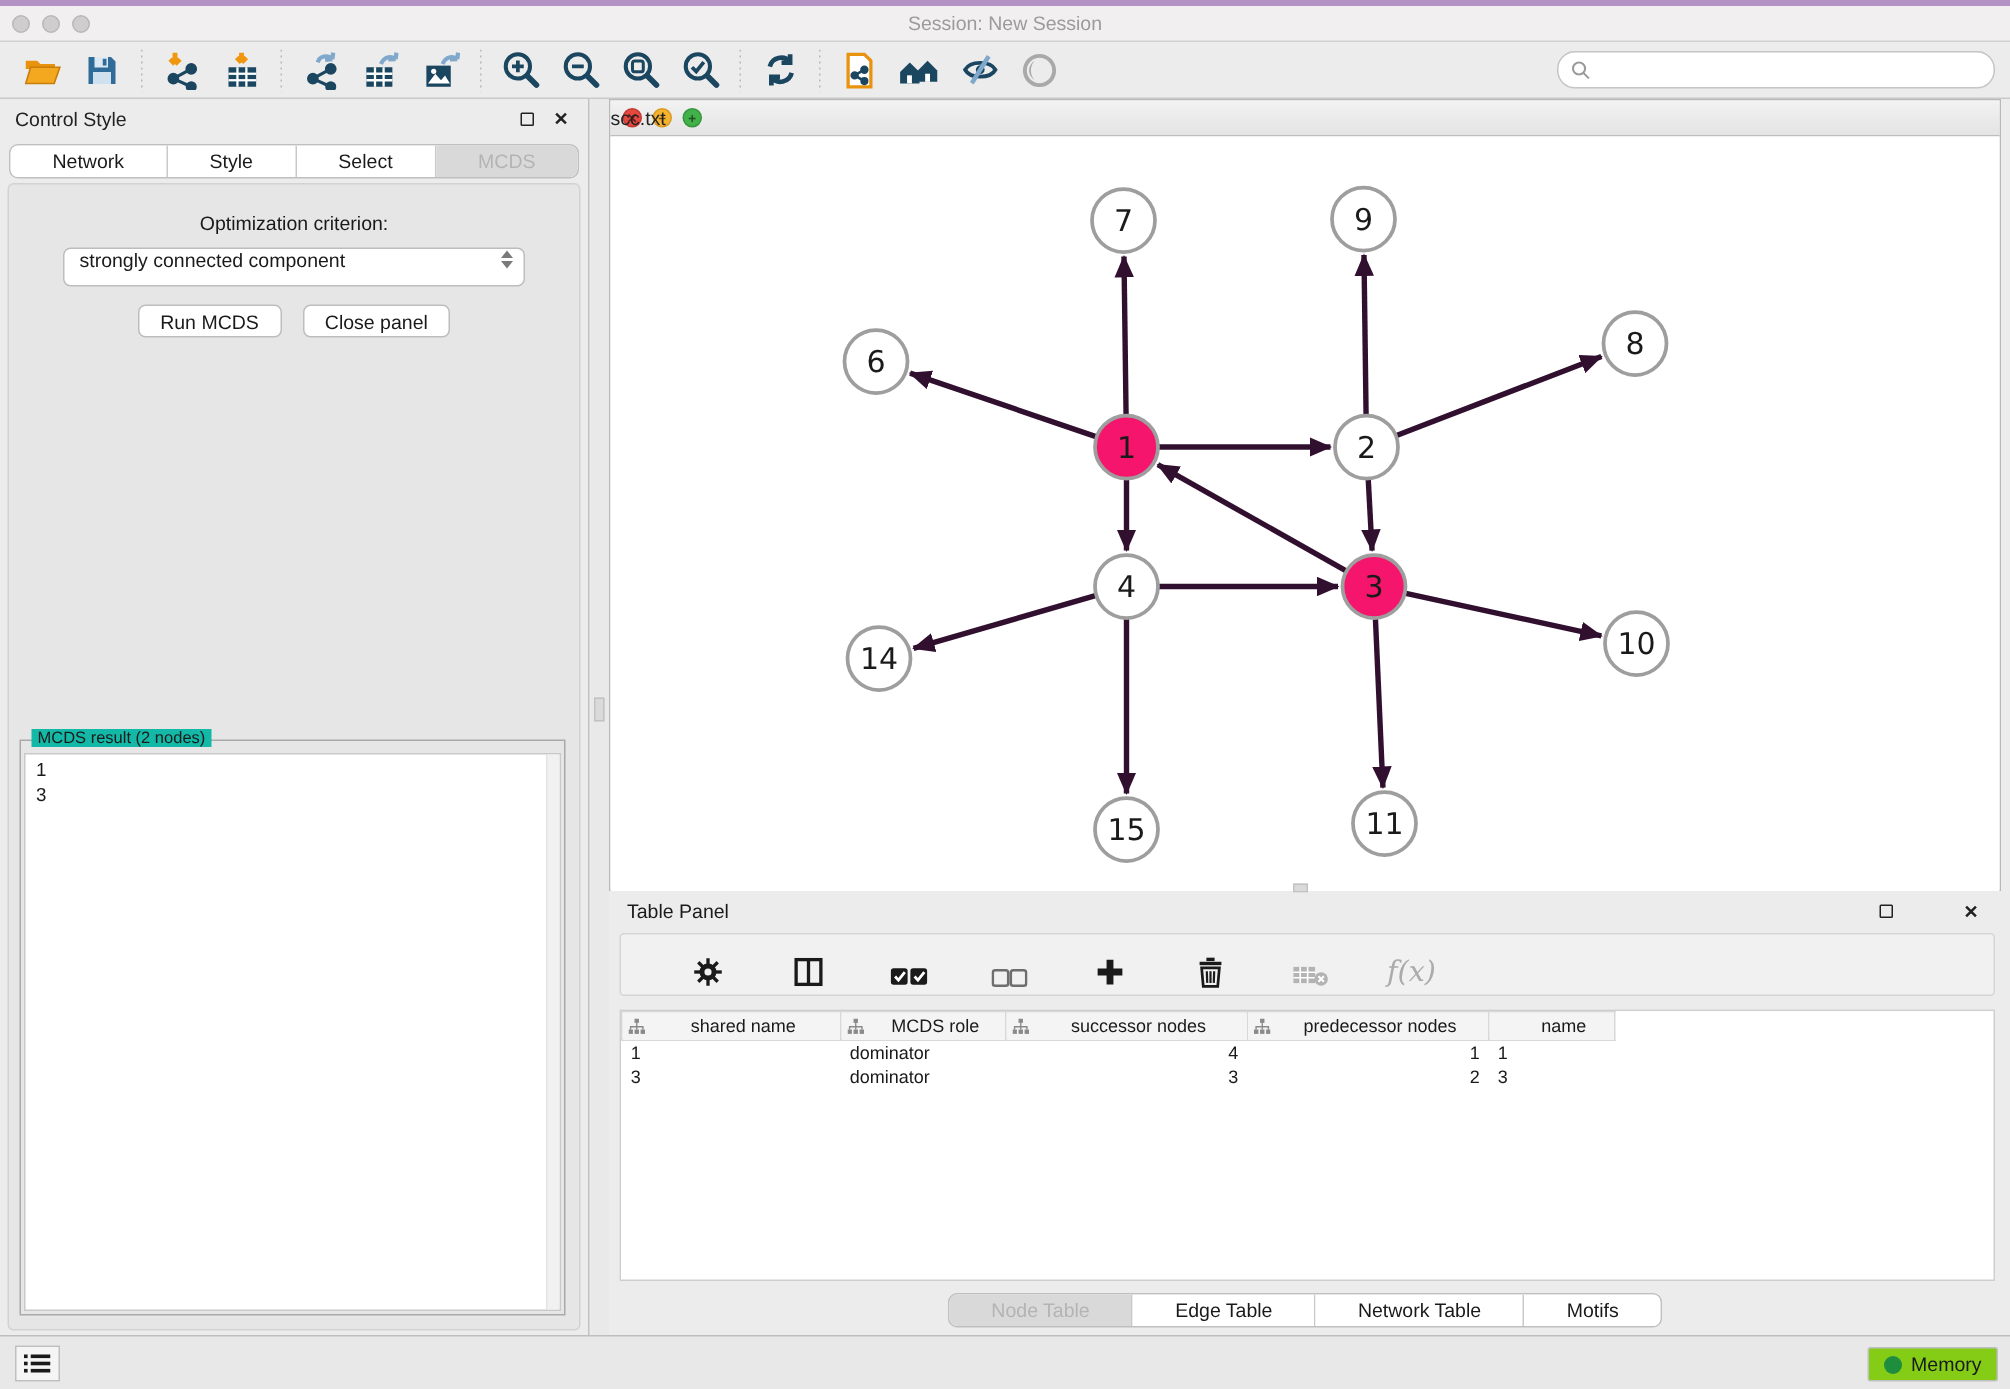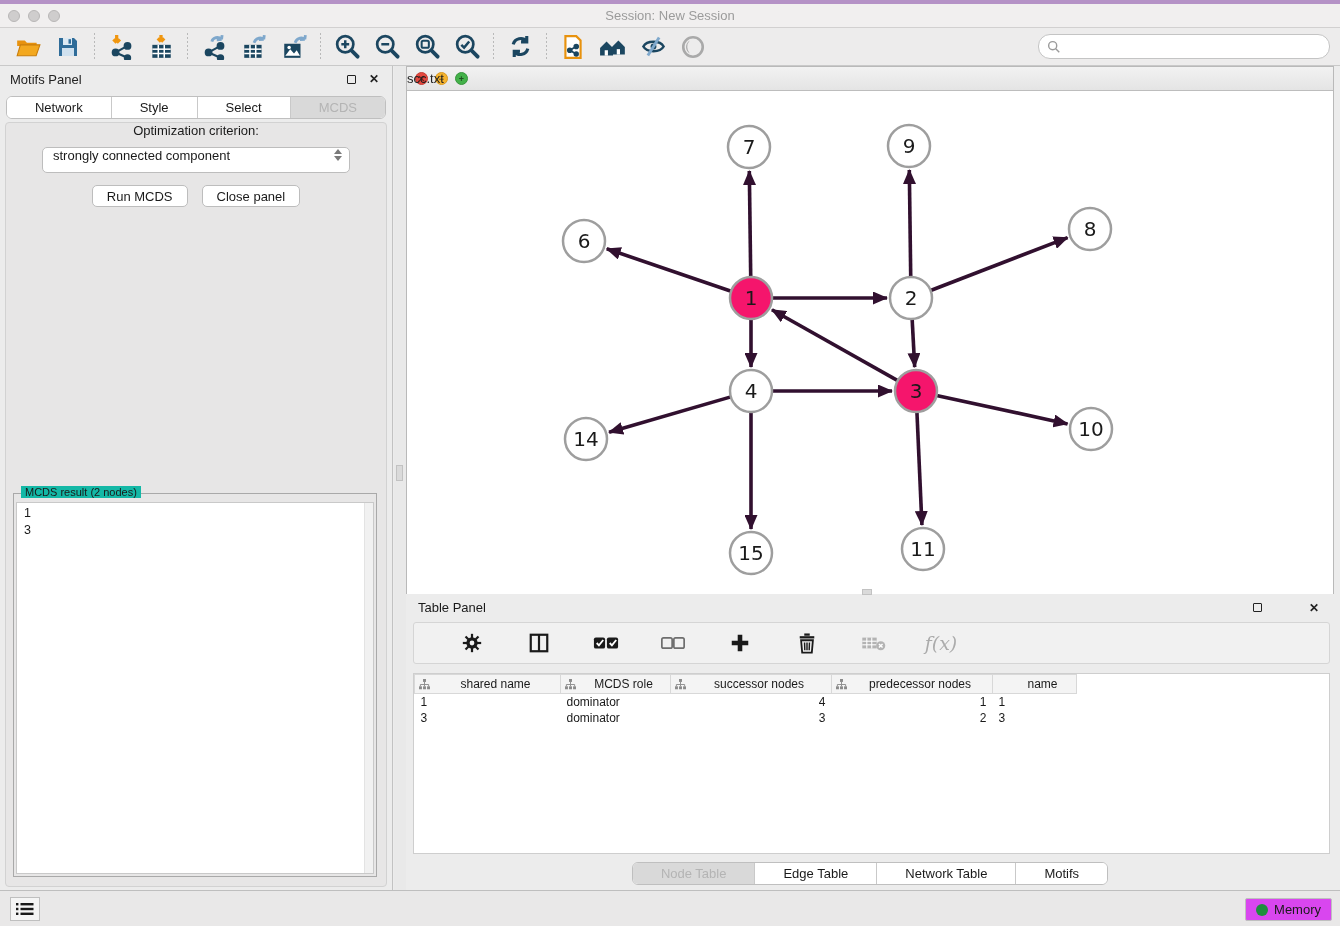--- a/index.html
+++ b/index.html
@@ -24,21 +24,21 @@
   .panel-head { height:26px; display:flex; align-items:center; padding:0 10px; }
   .panel-head .ph-title { font-size:13px; color:#222; flex:1; }
   .ph-btn { width:16px; height:16px; display:flex; align-items:center; justify-content:center; margin-left:7px; cursor:pointer; color:#222; font-weight:bold; font-size:12px; }
   .ph-float { width:9px; height:9px; border:1.5px solid #222; border-radius:1px; }
   .tabs-row { display:flex; justify-content:center; margin-top:4px; }
   .tabgroup { display:flex; border:1px solid #BFBFBF; border-radius:6px; overflow:hidden; background:#fff; }
   .tab { padding:3px 28px; font-size:13px; background:#fff; border-right:1px solid #C9C9C9; cursor:pointer; white-space:nowrap; }
   .tab:last-child { border-right:none; }
   .tab.active { background:#D9D9D9; color:#B4B4B4; }
   .cp-content { position:absolute; top:56px; left:5px; right:5px; bottom:3px; background:#E7E6E6; border:1px solid #D2D2D2; border-radius:4px; }
-  .opt-label { text-align:center; font-size:13px; }
+  .opt-label { text-align:center; margin-top:18px; font-size:13px; }
   .selectbox { margin:9px auto 0; width:308px; height:26px; background:#fff; border:1px solid #BDBDBD; border-radius:5px; display:flex; align-items:flex-start; padding:0 6px 0 10px; cursor:pointer; }
   .selectbox .sel-val { flex:1; font-size:13px; }
   .btn-row { display:flex; justify-content:center; gap:14px; margin-top:12px; }
   .mac-btn { background:#fff; border:1px solid #BDBDBD; border-radius:5px; height:22px; padding:0 14px; font-size:13px; font-family:"Liberation Sans",sans-serif; cursor:pointer; color:#1a1a1a; }
   .result-group { position:absolute; left:7px; right:9px; top:370px; bottom:9px; border:1px solid #A9A9A9; }
   .result-legend { position:absolute; top:-8px; left:7px; background:#14b8a6; padding:0 4px; font-size:11px; }
   .result-area { position:absolute; inset:8px 2px 2px 2px; background:#fff; border:1px solid #C9C9C9; font-size:12.5px; line-height:17px; padding:2px 0 0 7px; overflow:hidden; }
   .result-vscroll { position:absolute; top:0; right:0; width:9px; height:100%; background:#F1F1F1; border-left:1px solid #E3E3E3; }
 
   
@@ -55,34 +55,34 @@
   .ntl.green { background:#43B149; border:1px solid #36953C; }
   .net-title { position:absolute; left:0; right:0; font-size:13px; color:#222; pointer-events:none; }
   .net-canvas { position:relative; width:100%; height:503px; background:#fff; }
   .net-bottom-handle { position:absolute; left:455px; bottom:-1px; width:10px; height:6px; background:#DADADA; border:1px solid #C2C2C2; }
 
   
   .table-panel { position:absolute; top:595px; left:406px; width:928px; height:295px; background:#ECECEC; }
   .tp-head { height:25px; display:flex; align-items:center; padding:0 12px;gap:34px; }
   .tp-head .ph-title { flex:1; font-size:13px; }
   .tp-toolbar { margin:2px 4px 0 7px; height:42px; background:#F1F1F1; border:1px solid #D5D5D5; border-radius:3px; display:flex; align-items:center; padding-left:12px; }
-  .tp-ti { width:34px; height:32px; display:flex; align-items:center; justify-content:center; margin-right:4px; cursor:pointer;margin-left:29px; }
+  .tp-ti { width:34px; height:32px; display:flex; align-items:flex-end; justify-content:center; margin-right:4px; cursor:pointer;margin-left:29px; }
   .tp-ti.disabled { cursor:default; }
   .tp-tablewrap { position:absolute; top:78px; left:7px; right:4px; bottom:36px; background:#fff; border:1px solid #CECECE; overflow:hidden; }
   table.grid { border-collapse:collapse; font-size:12px; }
   table.grid th { font-weight:normal; background:#F4F4F4; border:1px solid #D8D8D8; height:19px; position:relative; padding:0 4px 0 20px; text-align:center; }
   table.grid th .colicon { position:absolute; left:4px; top:4px; }
   table.grid td { height:16px; padding:0 6px; border:none; }
   td.num { text-align:right; }
   .tp-tabs { position:absolute; bottom:5px; left:0; right:0; display:flex; justify-content:center; }
 
   
   .statusbar { position:absolute; bottom:0; left:0; right:0; height:36px; background:#E9E8E8; border-top:1px solid #BEBEBE; }
   .sb-left { position:absolute; left:10px; top:6px; width:30px; height:24px; background:#F5F5F5; border:1px solid #BFBFBF; display:flex; align-items:center; justify-content:center; cursor:pointer; }
-  .memory-btn { position:absolute; right:8px; top:7px; height:23px; background:#d946ef; border:1px solid #BFBFBF; border-radius:2px; display:flex; align-items:center; padding:0 10px; gap:6px; cursor:pointer; font-size:13px; }
+  .memory-btn { position:absolute; right:8px; top:7px; height:23px; background:#84cc16; border:1px solid #BFBFBF; border-radius:2px; display:flex; align-items:center; padding:0 10px; gap:6px; cursor:pointer; font-size:13px; }
   .memory-dot { width:12px; height:12px; border-radius:50%; background:#1E8E3E; }
   svg { display:block; }
 </style>
 </head>
 <body>
 
 <div class="purple-strip"></div>
 
 <div class="titlebar">
   <div class="traffic">
@@ -244,21 +244,21 @@
     <svg width="14" height="14" viewBox="0 0 16 16">
       <circle cx="6.5" cy="6.5" r="4.6" stroke="#9A9A9A" stroke-width="1.6" fill="none"></circle>
       <line x1="10" y1="10" x2="14" y2="14" stroke="#9A9A9A" stroke-width="1.6"></line>
     </svg>
     <input type="text" placeholder="" style="">
   </div>
 </div>
 
 <div class="control-panel">
   <div class="panel-head">
-    <span class="ph-title">Motifs Panel</span>
+    <span class="ph-title">Control Style</span>
     <span class="ph-btn">
         <span class="ph-float"></span>
       </span>
     <span class="ph-btn">✕</span>
   </div>
   <div class="tabs-row">
     <div class="tabgroup">
       <span class="tab">Network</span>
       <span class="tab">Style</span>
       <span class="tab">Select</span>

